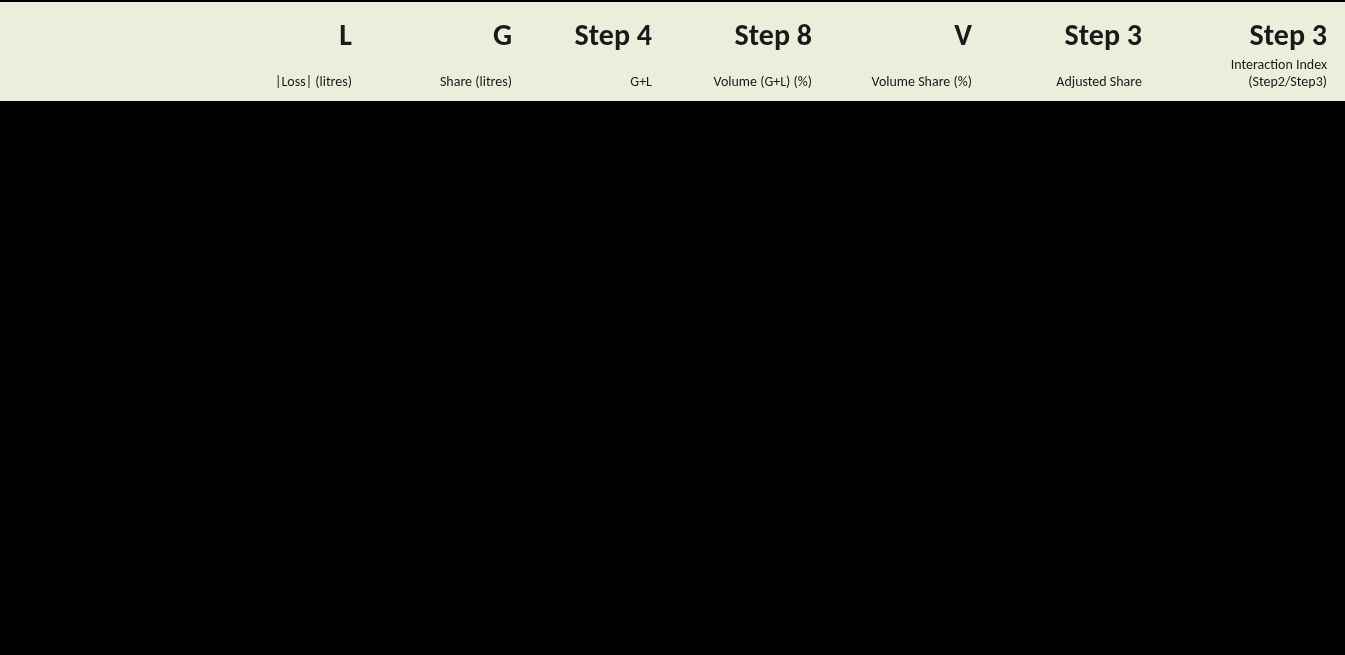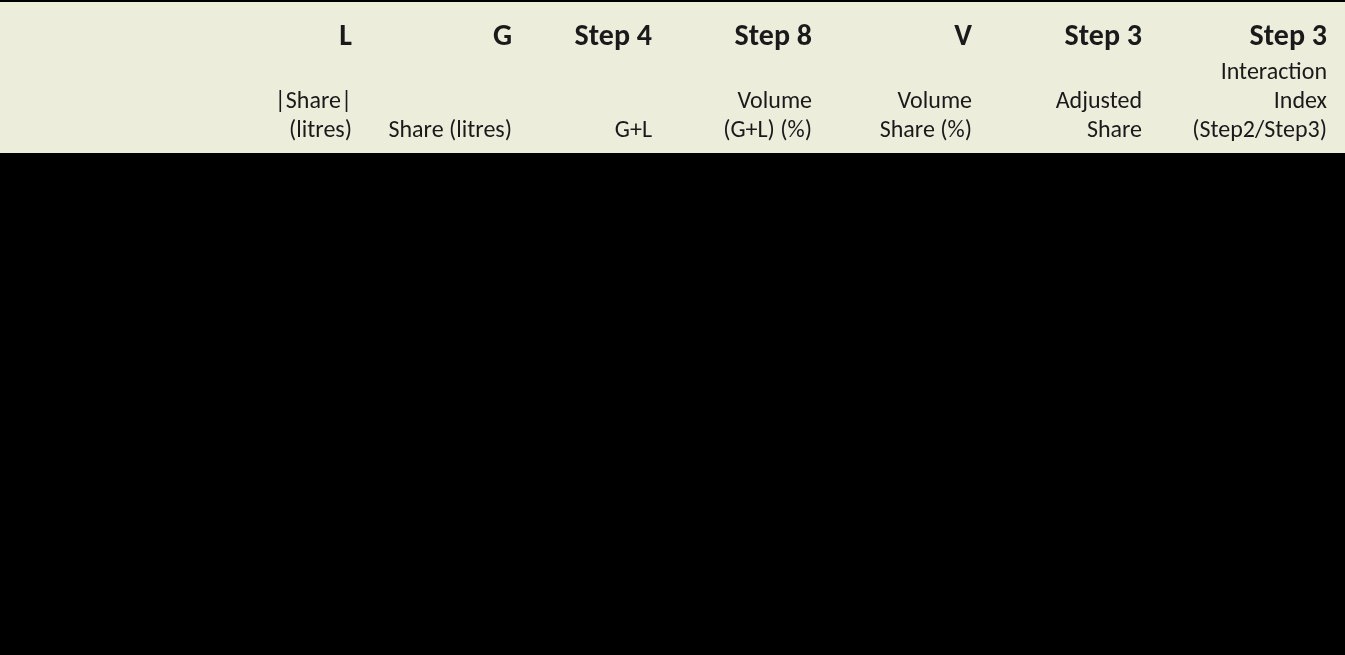--- a/index.html
+++ b/index.html
@@ -19,21 +19,21 @@
   thead tr.main-head th {
     background: #eceddb;
     font-size: 30px;
     font-weight: 700;
     text-align: right;
     padding: 14px 18px 4px 18px;
     border-top: 2px solid #000;
   }
   thead tr.sub-head th {
     background: #eceddb;
-    font-size: 24px;
+    font-size: 14px;
     font-weight: 400;
     text-align: right;
     padding: 0 18px 10px 18px;
     border-bottom: 2px solid #000;
     vertical-align: bottom;
     line-height: 1.2;
   }
   thead th:first-child {
     text-align: left;
   }
@@ -67,21 +67,21 @@
       <th>L</th>
       <th>G</th>
       <th>Step 4</th>
       <th>Step 8</th>
       <th>V</th>
       <th>Step 3</th>
       <th>Step 3</th>
     </tr>
     <tr class="sub-head">
       <th></th>
-      <th>|Share| (litres)</th>
+      <th>|Loss| (litres)</th>
       <th>Share (litres)</th>
       <th>G+L</th>
       <th>Volume (G+L) (%)</th>
       <th>Volume Share (%)</th>
       <th>Adjusted Share</th>
       <th>Interaction Index (Step2/Step3)</th>
     </tr>
   </thead>
   <tbody id="tbody">
   </tbody>

